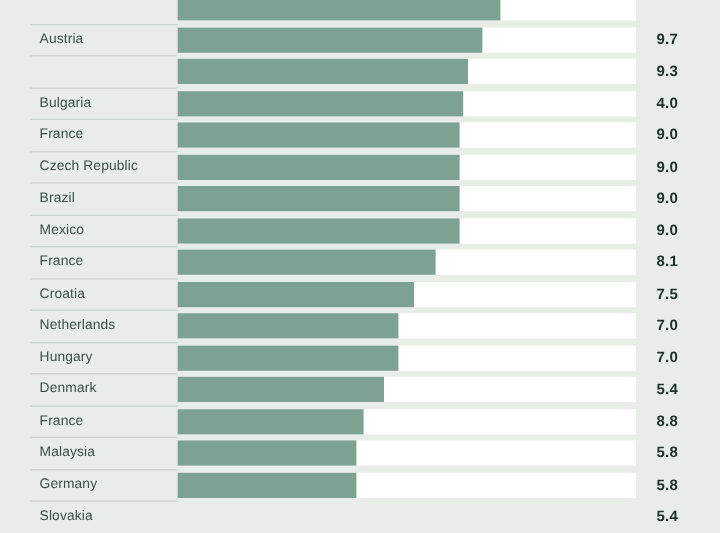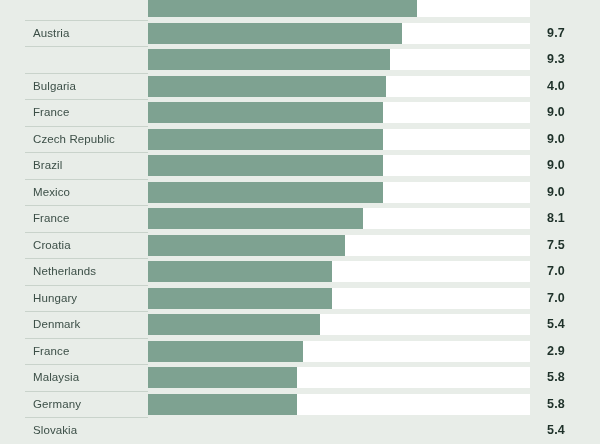--- a/index.html
+++ b/index.html
@@ -194,21 +194,21 @@
           <div class="bar-fill" style="width: 45%;"></div>
         </div>
         <div class="row-value">5.4</div>
       </div>
       <div class="chart-row">
         <div class="row-divider"></div>
         <div class="row-label">France</div>
         <div class="bar-track">
           <div class="bar-fill" style="width: 40.6%;"></div>
         </div>
-        <div class="row-value">2.9</div>
+        <div class="row-value">8.8</div>
       </div>
       <div class="chart-row">
         <div class="row-divider"></div>
         <div class="row-label">Malaysia</div>
         <div class="bar-track">
           <div class="bar-fill" style="width: 39%;"></div>
         </div>
         <div class="row-value">5.8</div>
       </div>
       <div class="chart-row">

